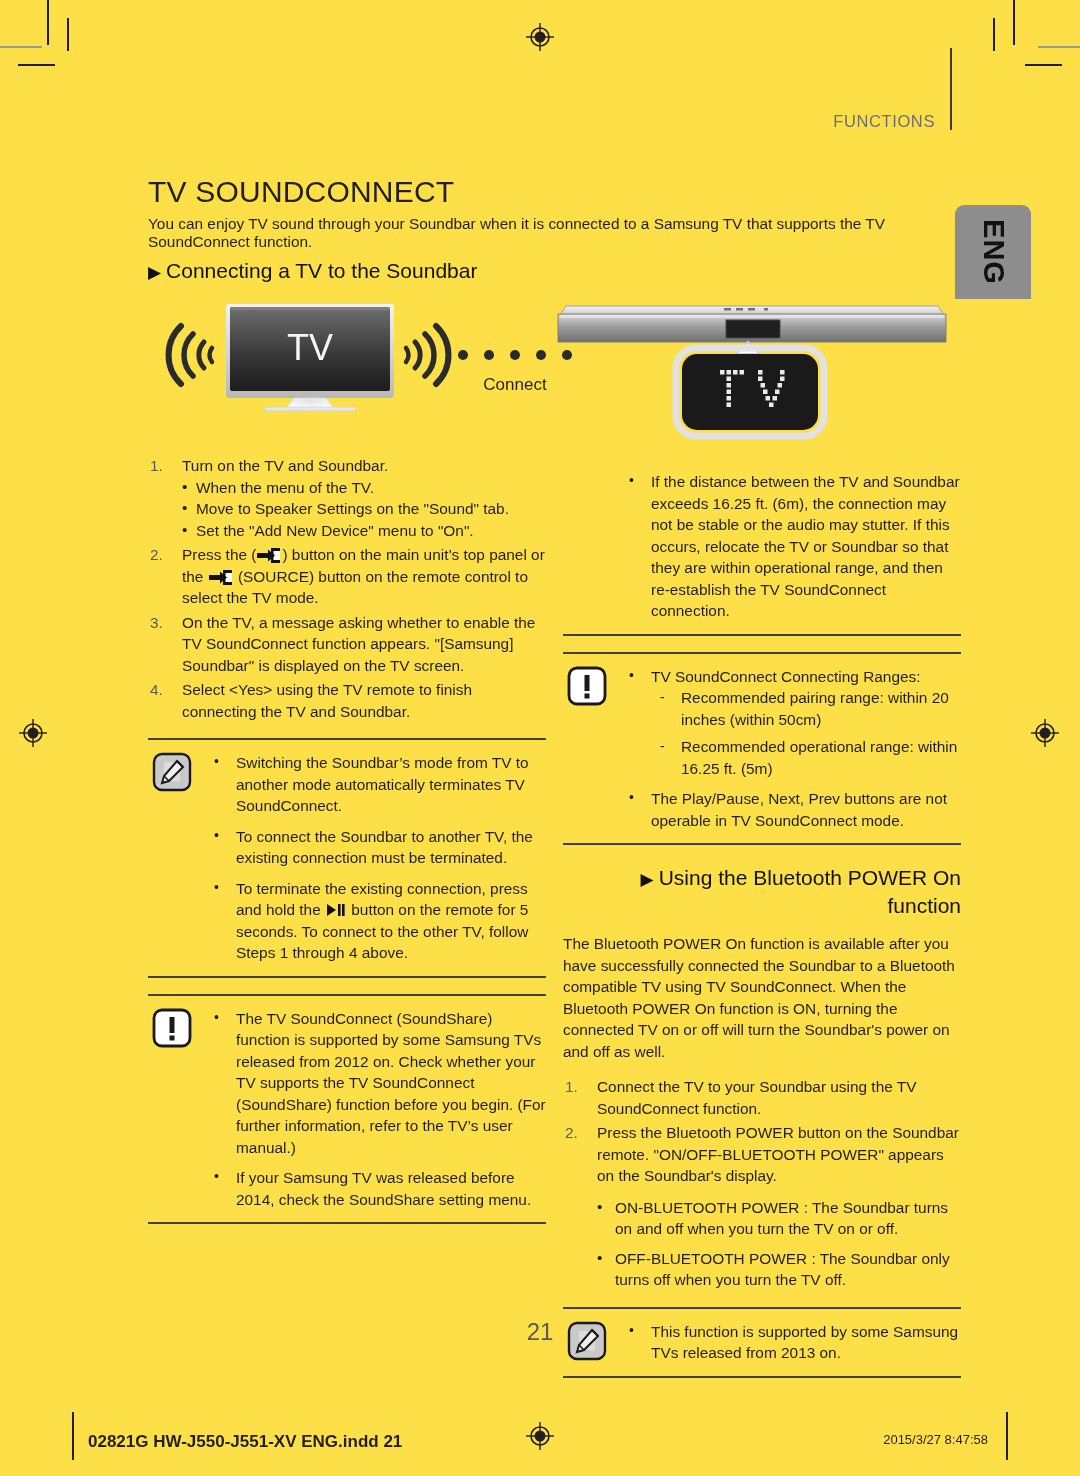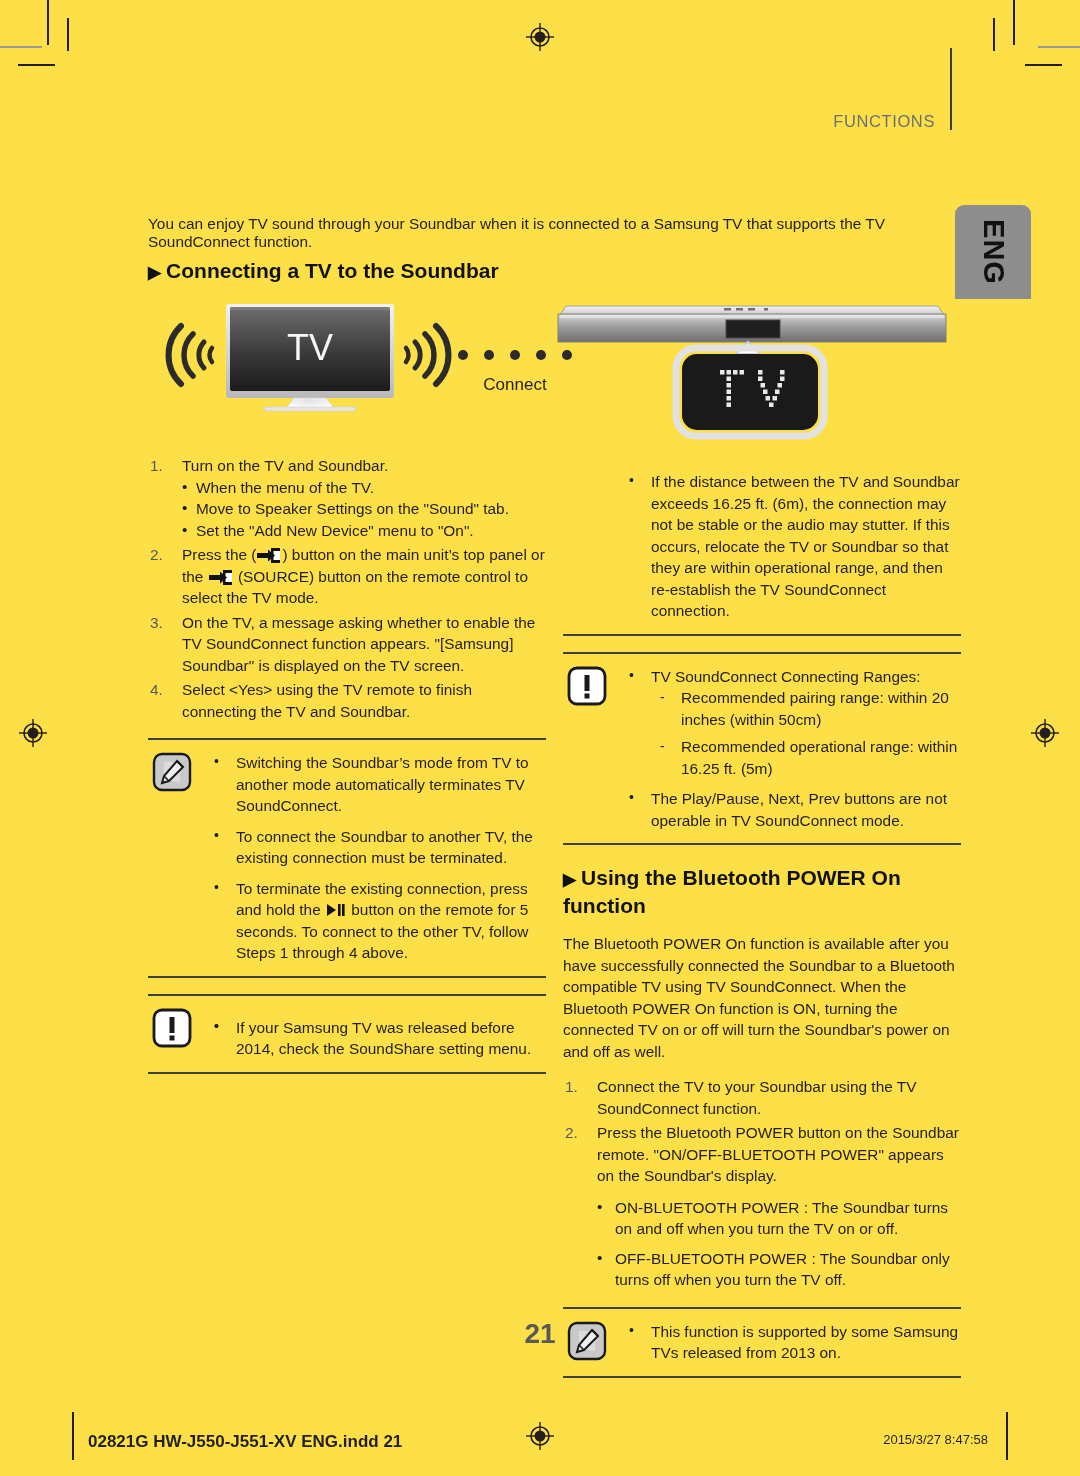--- a/index.html
+++ b/index.html
@@ -86,23 +86,24 @@
     left: 148px;
     top: 200px;
     width: 795px;
     font-size: 15.4px;
     line-height: 18px;
     color: #231f20;
   }
 
   .sec-head {
     font-size: 21px;
-    font-weight: bold;
+    font-weight: normal;
     color: #111;
     line-height: 26px;
+    text-align: right;
   }
   .sec-head .tri { font-size: 17px; margin-right: 5px; }
 
   #secHeadConnect {
     position: absolute;
     left: 148px;
     top: 258px;
   }
 
   
@@ -214,22 +215,22 @@
     width: 800px;
     height: 145px;
   }
 
   
   .page-num {
     position: absolute;
     left: 0; right: 0;
     top: 1318px;
     text-align: center;
-    font-size: 28px;
-    font-weight: bold;
+    font-size: 24px;
+    font-weight: normal;
     color: #58595b;
   }
   .footer-left {
     position: absolute;
     left: 88px;
     top: 1432px;
     font-size: 17px;
     color: #231f20;
     font-weight: bold;
   }
@@ -301,20 +302,21 @@
     </svg>
   </div>
 
   <div class="head-rule"></div>
   <div class="running-head">FUNCTIONS</div>
 
   <div class="eng-tab">
     <span class="eng-text">ENG</span>
   </div>
 
+  <h1 class="page-title">TV SOUNDCONNECT</h1>
   <p class="intro">You can enjoy TV sound through your Soundbar when it is connected to a Samsung TV that supports the TV SoundConnect function.</p>
 
   <div id="secHeadConnect" class="sec-head">
     <span class="tri">▶</span><span>Connecting a TV to the Soundbar</span>
   </div>
 
   <div id="illus">
     <svg width="800" height="145" viewBox="0 0 800 145">
       <defs>
         <linearGradient id="tvScreen" x1="0" y1="0" x2="0" y2="1">
@@ -461,21 +463,21 @@
     <div class="callout" id="leftCaution">
       <div class="icon">
         <svg width="40" height="40" viewBox="0 0 40 40">
           <rect x="2" y="2" width="36" height="36" rx="8" fill="#ffffff" stroke="#1a1a1a" stroke-width="2.8"></rect>
           <rect x="17.5" y="9" width="5" height="16" fill="#1a1a1a"></rect>
           <rect x="17.5" y="27.5" width="5" height="5" fill="#1a1a1a"></rect>
         </svg>
       </div>
       <div class="body">
           <ul id="leftCautionList">
-            <li><span class="bdot">•</span></li>
+            <li><span class="bdot">•</span><span>The TV SoundConnect (SoundShare) function is supported by some Samsung TVs released from 2012 on. Check whether your TV supports the TV SoundConnect (SoundShare) function before you begin. (For further information, refer to the TV’s user manual.)</span></li>
             <li><span class="bdot">•</span><span>If your Samsung TV was released before 2014, check the SoundShare setting menu.</span></li>
           </ul>
         </div>
     </div>
   </div>
 
   <div id="colRight" class="col">
     <div class="callout noTopRule" id="rightDistance">
       <div class="body">
           <ul id="rightDistanceList">

